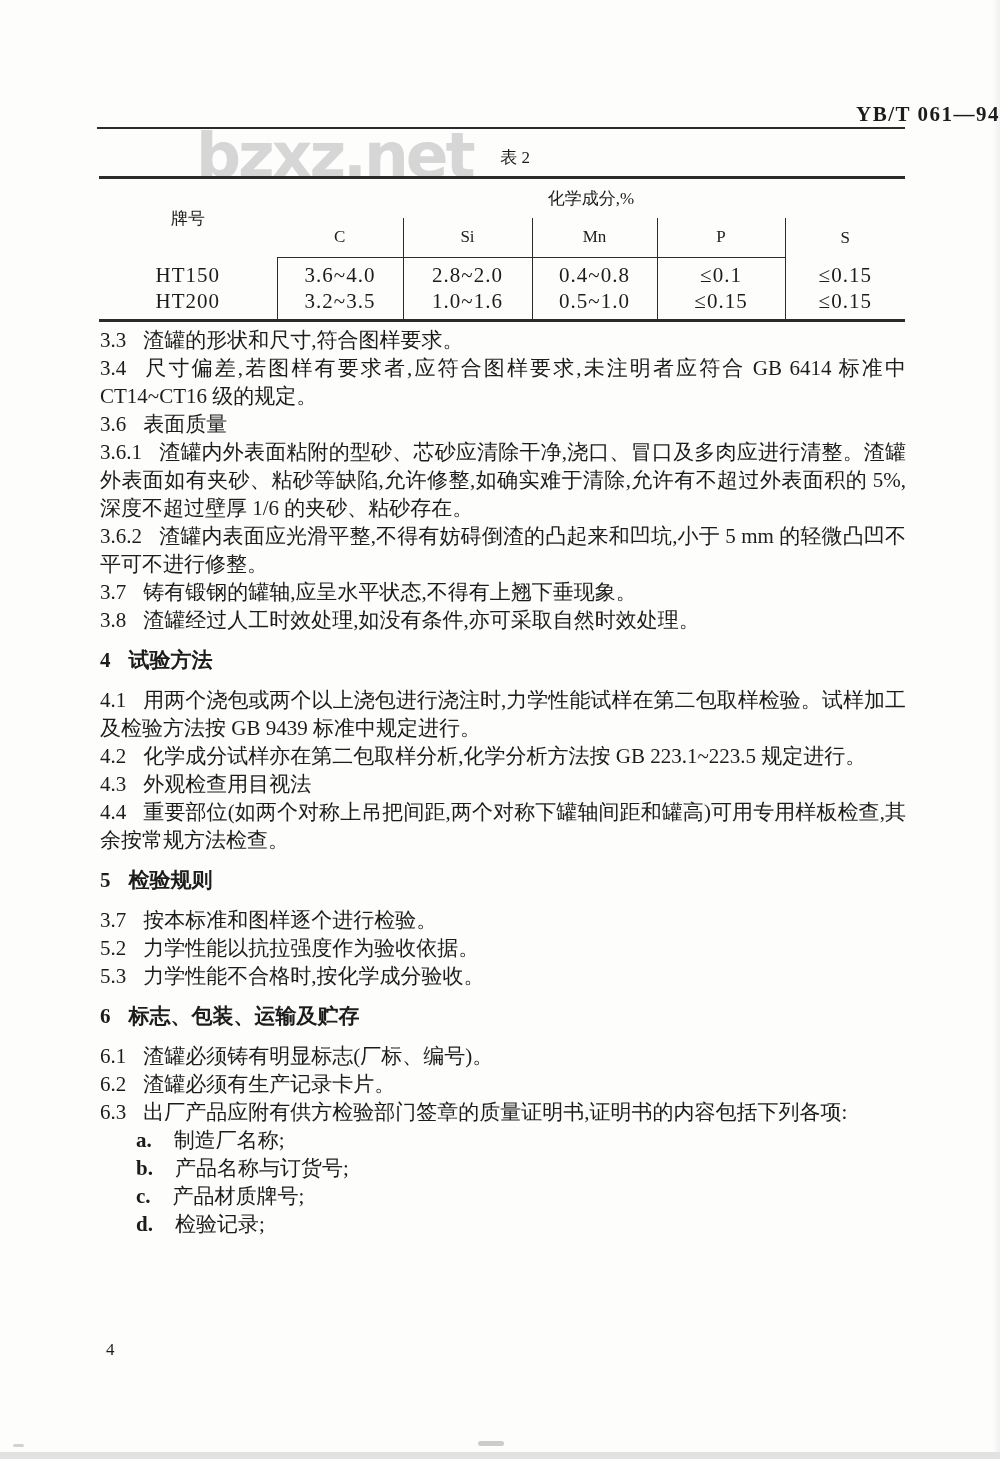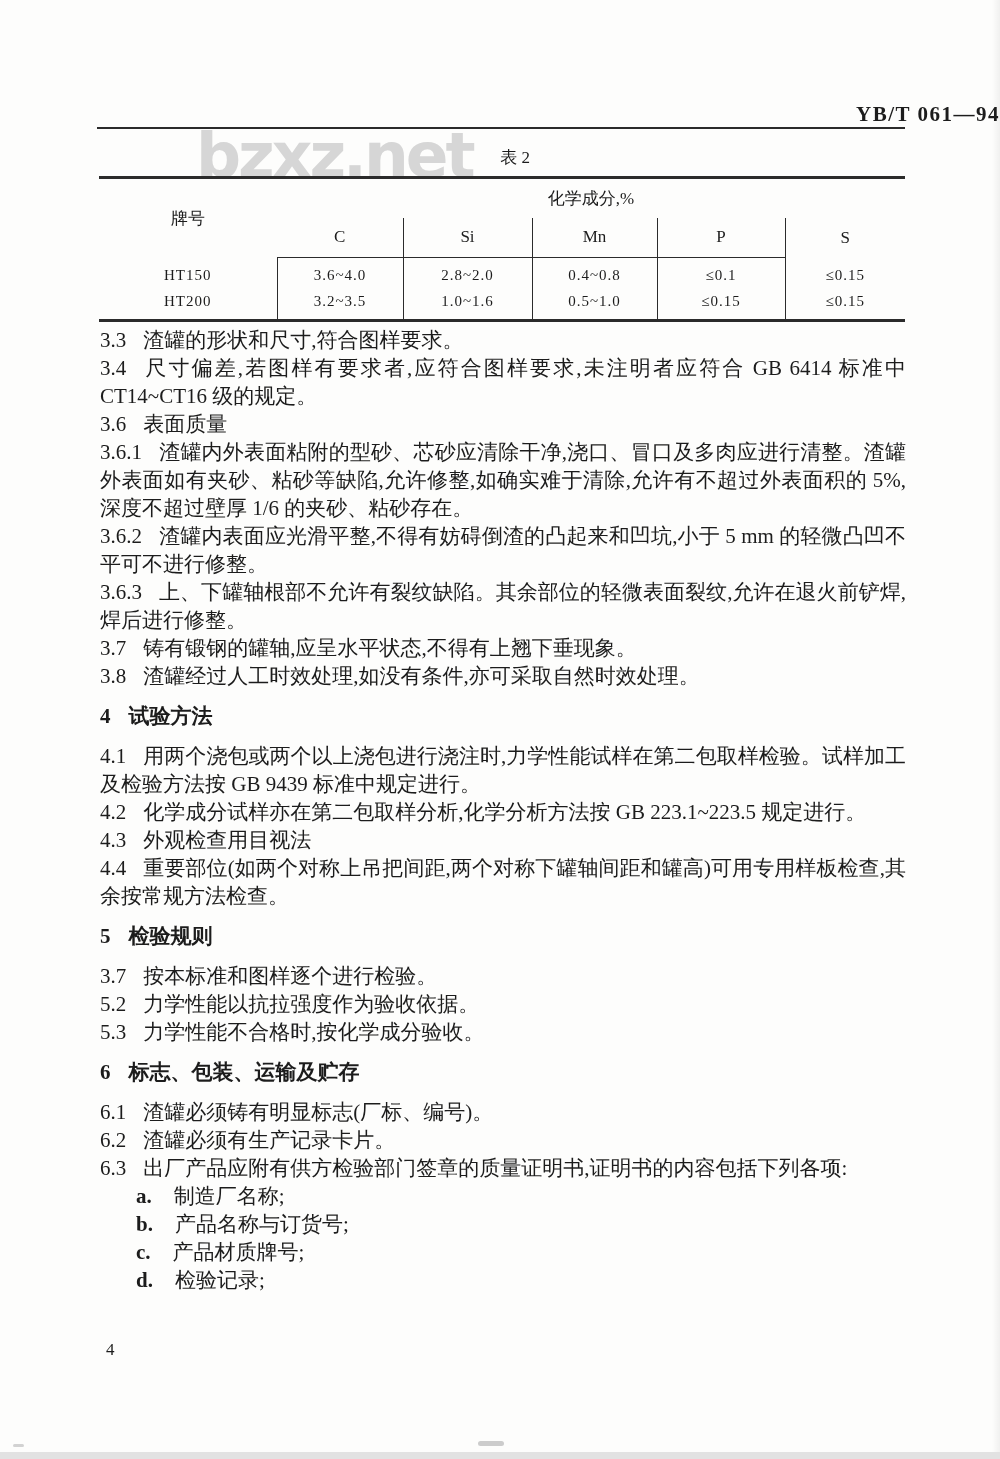--- a/index.html
+++ b/index.html
@@ -34,21 +34,21 @@
     position:absolute; top:176px; left:99px; width:806px;
     border-collapse:collapse; table-layout:fixed;
     border-top:3px solid #2b2b2b; border-bottom:3px solid #2b2b2b;
     z-index:1; font-size:17px; color:#1c1c1c; background:transparent;
   }
   table.spec td { text-align:center; vertical-align:middle; border:0 solid #2b2b2b; }
   td.grade-cell { border-right-width:1px; border-bottom-width:1px; }
   td.group-cell { border-bottom-width:1px; height:40px; }
   tr.r2 td { border-bottom-width:1px; border-right-width:1px; height:40px; }
   tr.r2 td.no-underline { border-bottom-width:0; border-right-width:0; }
-  tr.rd td { border-right-width:1px; font-size:15px; letter-spacing:1px; }
+  tr.rd td { border-right-width:1px; font-size:21px; letter-spacing:1px; }
   tr.rd td:last-child { border-right-width:0; }
   tr.rd1 td { height:31px; padding-top:5px; }
   tr.rd2 td { height:32px; padding-bottom:5px; }
   .content {
     position:absolute; top:326px; left:100px; width:806px;
     font-size:21px; line-height:28px; text-align:justify; z-index:1;
   }
   .item { margin:0; }
   .item .num { margin-right:17px; }
   .heading { font-weight:bold; margin-top:12px; margin-bottom:12px; }
@@ -116,21 +116,20 @@
   </tr>
 </tbody>
   </table>
 
 <div class="content">
   <p class="item"><span class="num">3.3</span><span>渣罐的形状和尺寸,符合图样要求。</span></p>
   <p class="item"><span class="num">3.4</span><span>尺寸偏差,若图样有要求者,应符合图样要求,未注明者应符合 GB 6414 标准中 CT14~CT16 级的规定。</span></p>
   <p class="item"><span class="num">3.6</span><span>表面质量</span></p>
   <p class="item"><span class="num">3.6.1</span><span>渣罐内外表面粘附的型砂、芯砂应清除干净,浇口、冒口及多肉应进行清整。渣罐外表面如有夹砂、粘砂等缺陷,允许修整,如确实难于清除,允许有不超过外表面积的 5%,深度不超过壁厚 1/6 的夹砂、粘砂存在。</span></p>
   <p class="item"><span class="num">3.6.2</span><span>渣罐内表面应光滑平整,不得有妨碍倒渣的凸起来和凹坑,小于 5 mm 的轻微凸凹不平可不进行修整。</span></p>
-  <p class="item"><span class="num">3.6.3</span><span>上、下罐轴根部不允许有裂纹缺陷。其余部位的轻微表面裂纹,允许在退火前铲焊,焊后进行修整。</span></p>
   <p class="item"><span class="num">3.7</span><span>铸有锻钢的罐轴,应呈水平状态,不得有上翘下垂现象。</span></p>
   <p class="item"><span class="num">3.8</span><span>渣罐经过人工时效处理,如没有条件,亦可采取自然时效处理。</span></p>
   <p class="heading"><span class="num">4</span><span>试验方法</span></p>
   <p class="item"><span class="num">4.1</span><span>用两个浇包或两个以上浇包进行浇注时,力学性能试样在第二包取样检验。试样加工及检验方法按 GB 9439 标准中规定进行。</span></p>
   <p class="item"><span class="num">4.2</span><span>化学成分试样亦在第二包取样分析,化学分析方法按 GB 223.1~223.5 规定进行。</span></p>
   <p class="item"><span class="num">4.3</span><span>外观检查用目视法</span></p>
   <p class="item"><span class="num">4.4</span><span>重要部位(如两个对称上吊把间距,两个对称下罐轴间距和罐高)可用专用样板检查,其余按常规方法检查。</span></p>
   <p class="heading"><span class="num">5</span><span>检验规则</span></p>
   <p class="item"><span class="num">3.7</span><span>按本标准和图样逐个进行检验。</span></p>
   <p class="item"><span class="num">5.2</span><span>力学性能以抗拉强度作为验收依据。</span></p>

